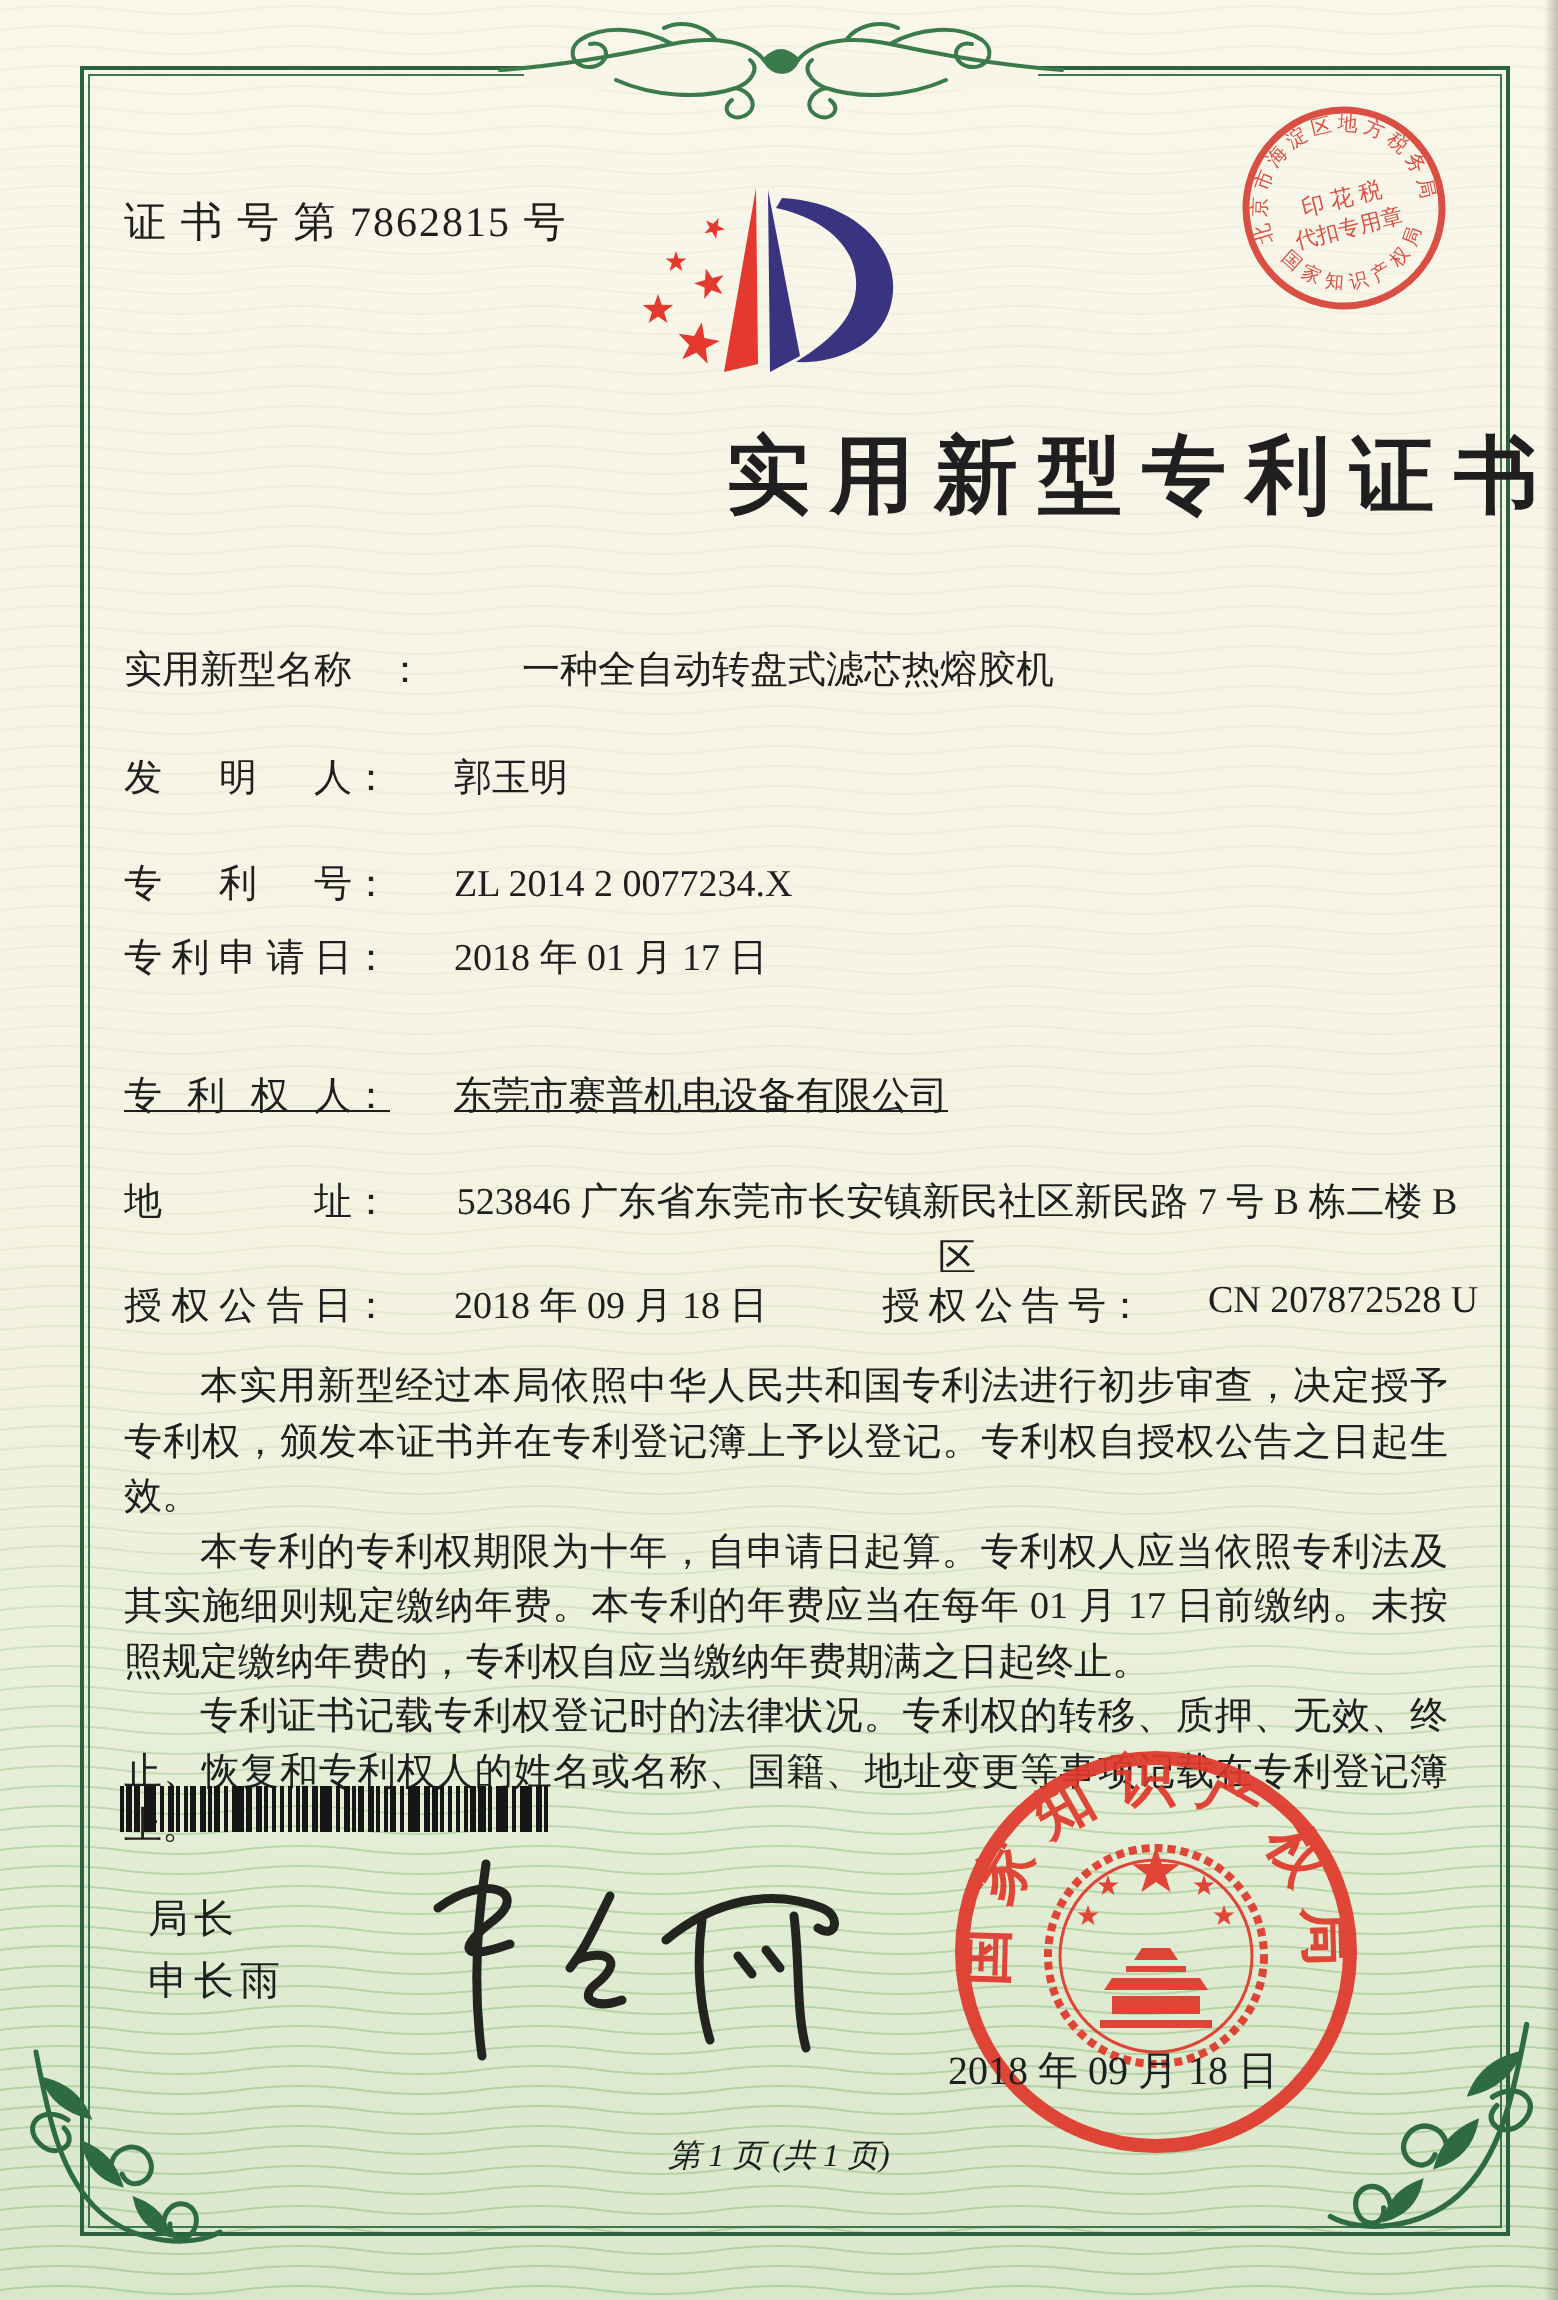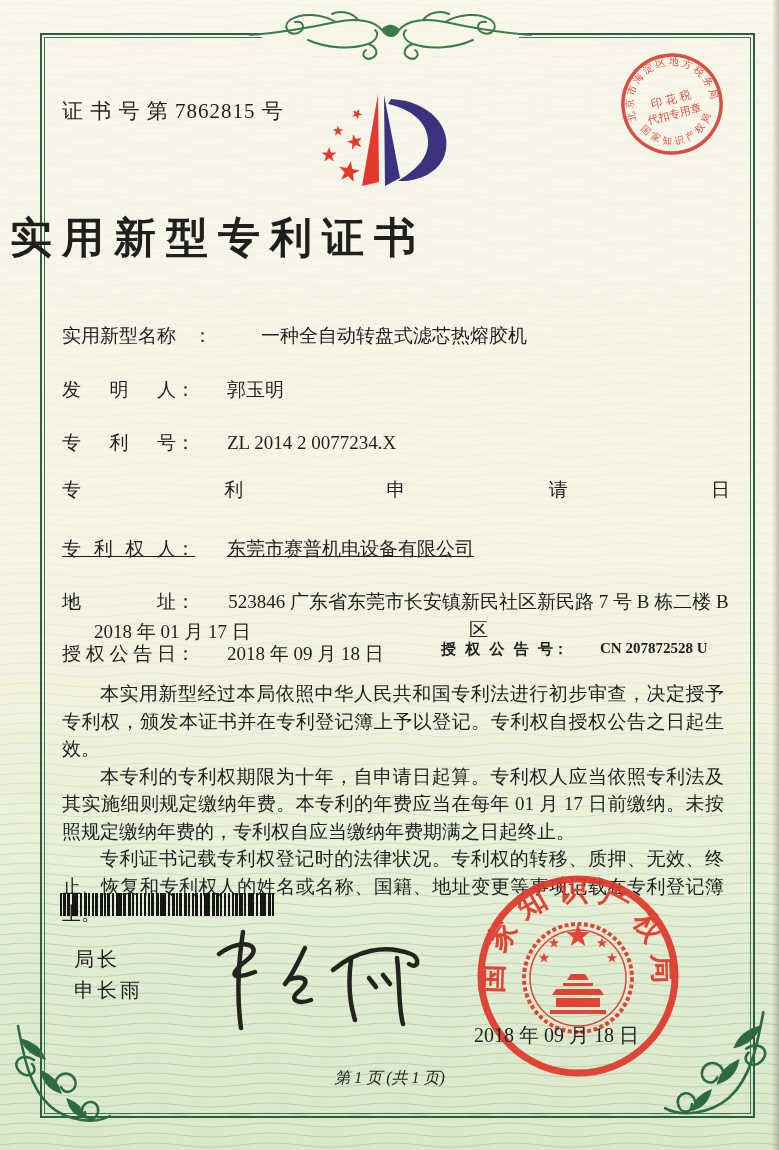--- a/index.html
+++ b/index.html
@@ -7,27 +7,27 @@
     background:linear-gradient(180deg,#f9f6ea 0%,#f7f4e6 40%,#f3f2e0 58%,#eaf0da 72%,#dfebd1 86%,#d9e7cb 100%);
     font-family:"Liberation Serif","DejaVu Serif",serif;color:#1f1f1f;}
   .waves{position:absolute;left:0;top:0;z-index:0;opacity:.55;}
   .edge-shadow{position:absolute;right:0;top:0;width:7px;height:100%;z-index:9;
     background:linear-gradient(90deg,rgba(0,0,0,0),rgba(90,90,70,.35));}
   .frame{position:absolute;left:40px;top:33px;width:711px;height:1081px;border:2px solid #2b6140;z-index:1;}
   .frame::after{content:"";position:absolute;inset:2px;border:1.5px solid #3d7750;}
   .orn{position:absolute;z-index:2;}
   .cert-no{position:absolute;left:62px;top:97px;font-size:21px;letter-spacing:1px;z-index:3;}
   .logo{position:absolute;left:300px;top:72px;z-index:3;}
-  .title{position:absolute;left:0;top:210px;width:779px;text-align:left;font-size:42px;font-weight:700;
+  .title{position:absolute;left:0;top:210px;width:779px;text-align:right;font-size:42px;font-weight:700;
     letter-spacing:10px;text-indent:10px;z-index:3;}
   .frow{position:absolute;left:62px;width:668px;display:flex;font-size:19px;line-height:28px;z-index:3;}
   .flabel{flex:0 0 114px;text-align:justify;text-align-last:justify;}
   .fcolon{flex:0 0 auto;}
   .fvalue{flex:1 1 auto;padding-left:2px;margin-left:30px;}
-  .grant-no{position:absolute;left:441px;top:640px;width:300px;display:flex;font-size:15px;z-index:3;font-weight:bold;}
+  .grant-no{position:absolute;left:441px;top:640px;width:300px;display:flex;font-size:19px;z-index:3;}
   .grant-no .flabel{flex:0 0 112px;}
   .paras{position:absolute;left:62px;top:680px;width:662px;font-size:19px;line-height:27.5px;
     text-align:justify;z-index:3;}
   .paras p{margin:0;text-indent:2em;}
   .barcode{position:absolute;left:60px;top:893px;width:216px;height:23px;z-index:3;
     background:
       repeating-linear-gradient(90deg,#161616 0 2px,rgba(0,0,0,0) 2px 4px),
       repeating-linear-gradient(90deg,#161616 0 1px,rgba(0,0,0,0) 1px 7px),
       repeating-linear-gradient(90deg,rgba(0,0,0,0) 0 3px,#161616 3px 5px,rgba(0,0,0,0) 5px 11px);}
   .signer{position:absolute;left:74px;font-size:20px;z-index:3;
@@ -149,21 +149,21 @@
   <div class="frow" style="top:376px;">
     <span class="flabel">发明人</span>
       <span class="fcolon">：</span>
       <span class="fvalue">郭玉明</span>
   </div>
   <div class="frow" style="top:429px;">
     <span class="flabel">专利号</span>
       <span class="fcolon">：</span>
       <span class="fvalue">ZL 2014 2 0077234.X</span>
   </div>
-  <div class="frow" style="top:476px;flex-direction:column;">
+  <div class="frow" style="top:466px;">
     <span class="flabel">专利申请日</span>
       <span class="fcolon">：</span>
       <span class="fvalue">2018 年 01 月 17 日</span>
   </div>
   <div class="frow" style="top:535px;text-decoration:underline;">
     <span class="flabel">专利权人</span>
       <span class="fcolon">：</span>
       <span class="fvalue">东莞市赛普机电设备有限公司</span>
   </div>
   <div class="frow" style="top:588px;">

